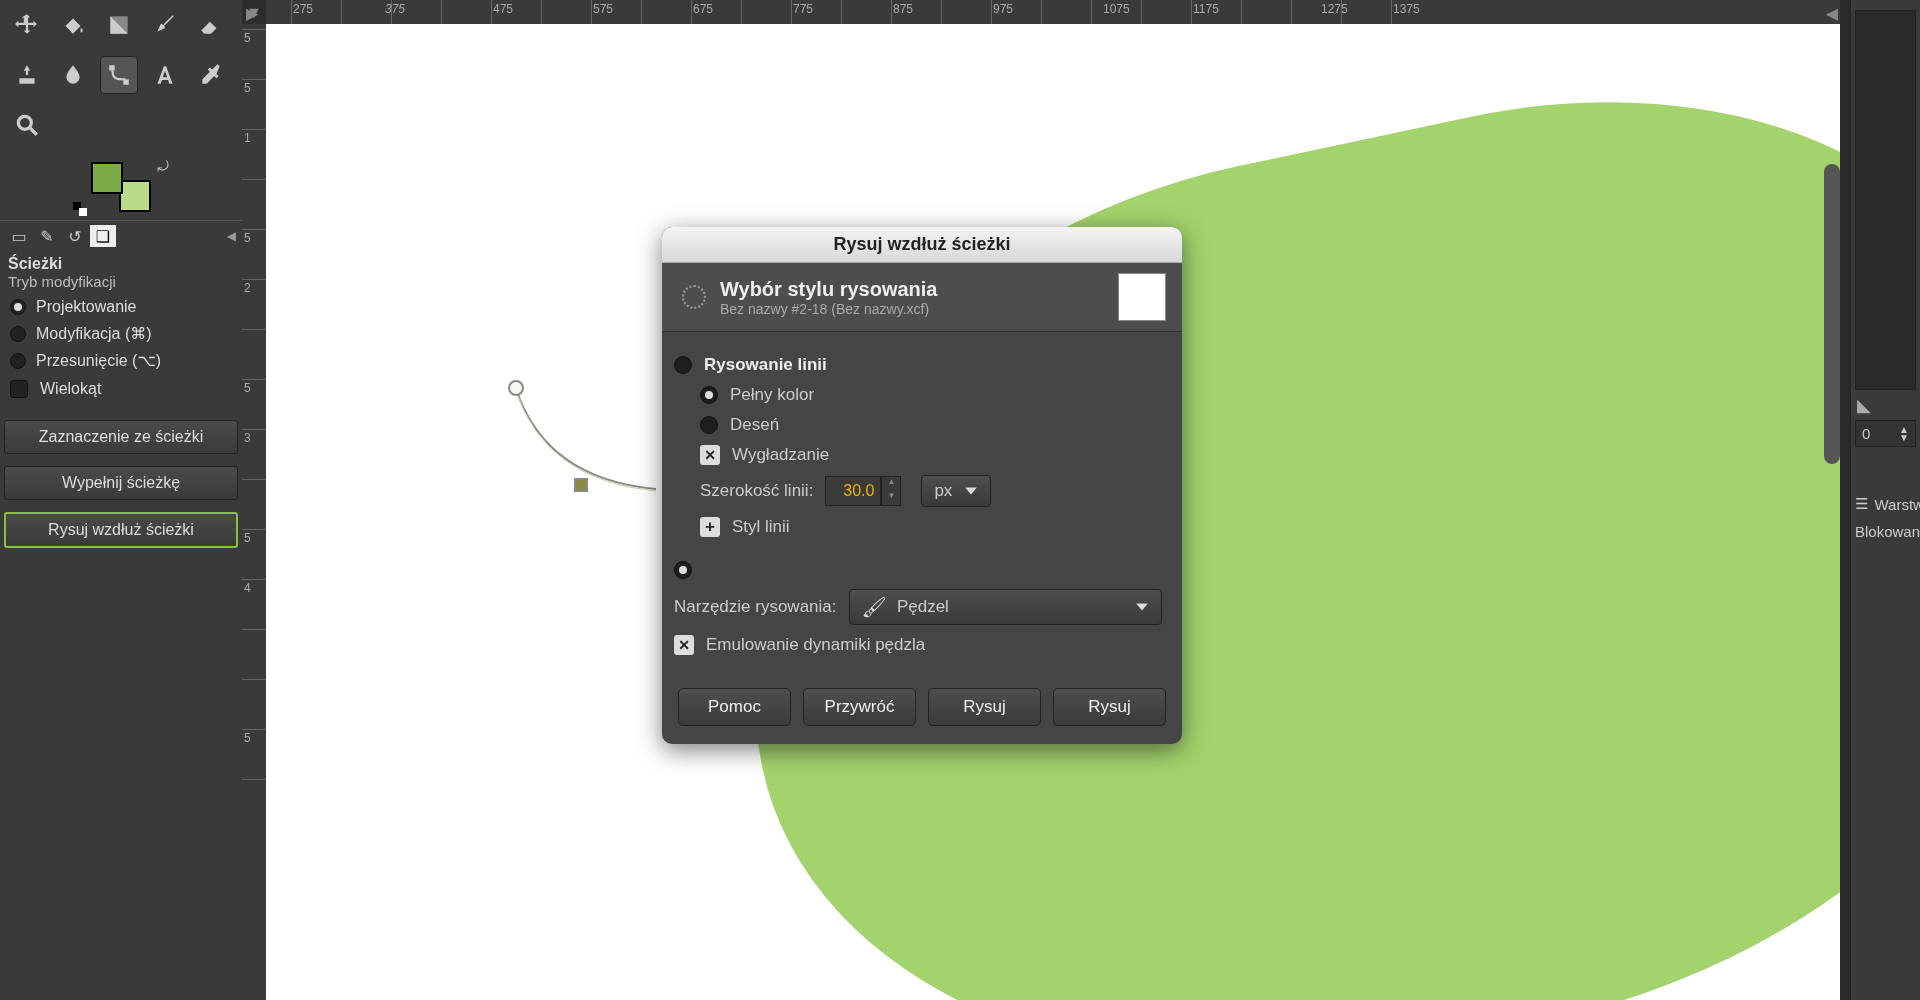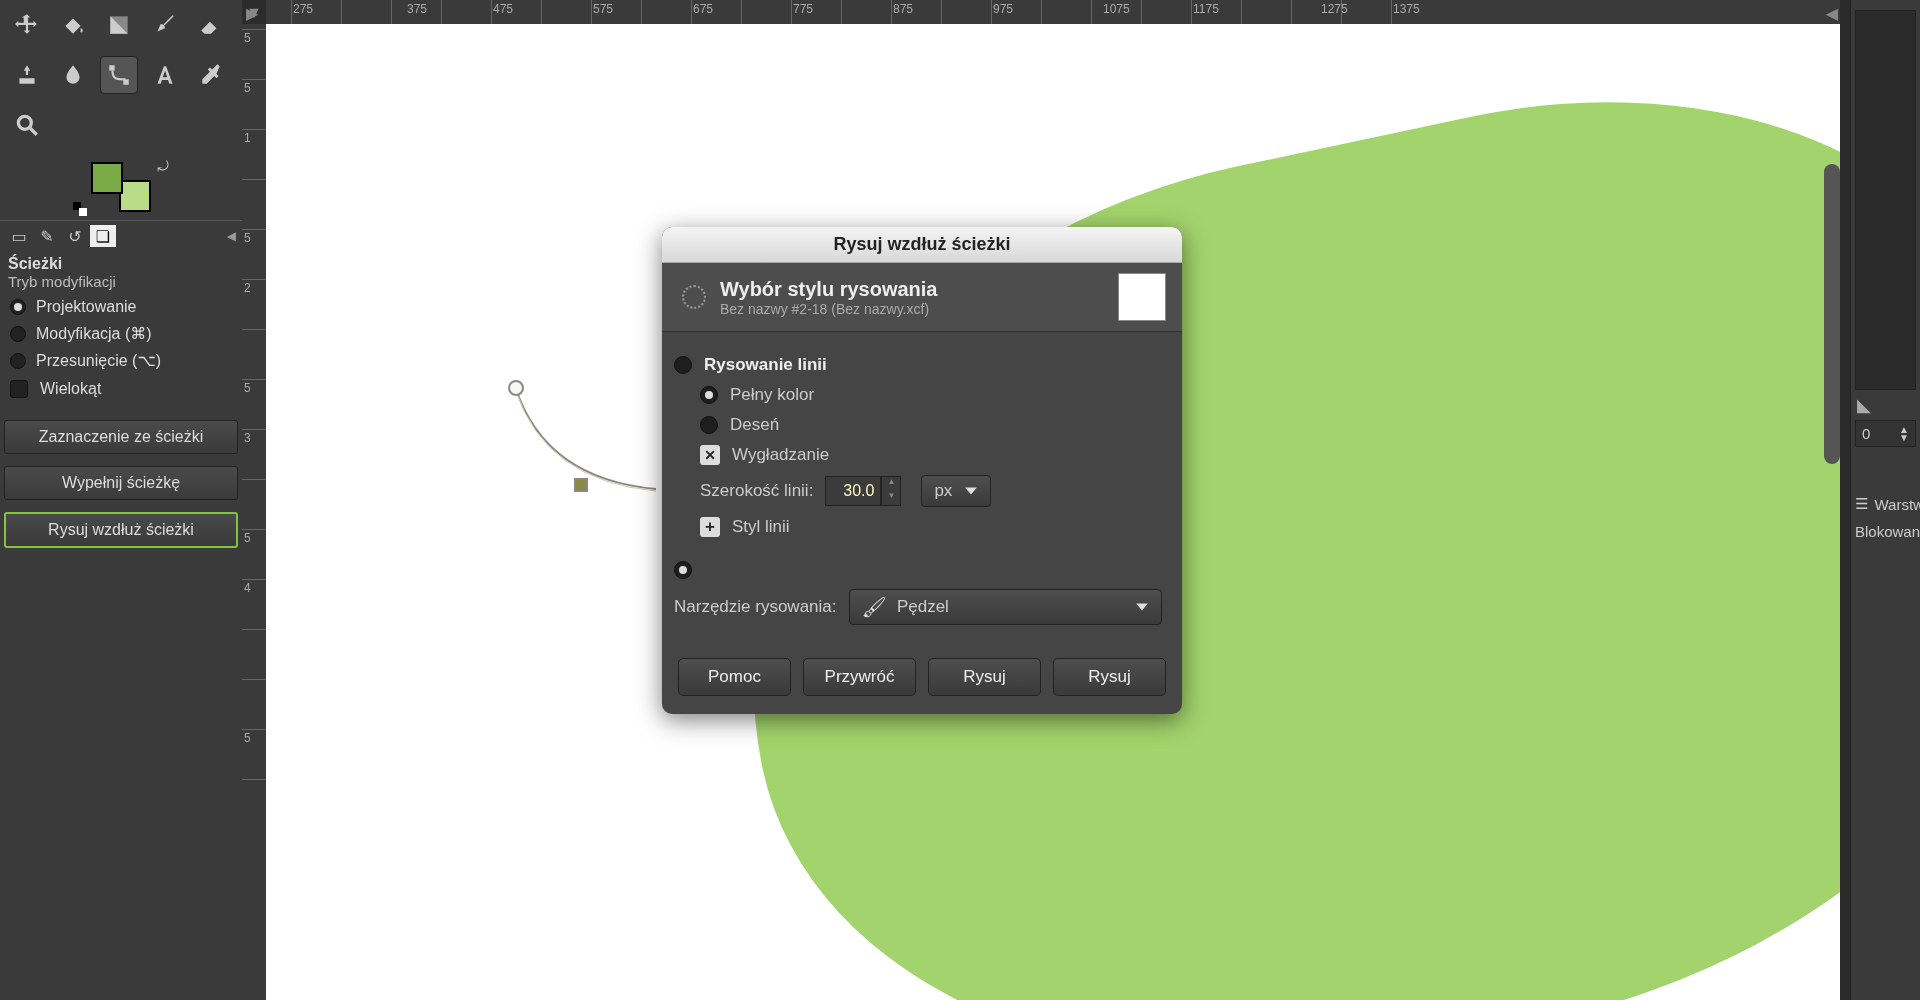--- a/index.html
+++ b/index.html
@@ -71,21 +71,21 @@
 .dialog .header .swatch{margin-left:auto;width:48px;height:48px;background:#fff;border:1px solid #888;}
 .dialog .body { padding:18px 20px 10px 12px; color:#ccc; font-size:17px;}
 .dialog .body .row{display:flex;align-items:center;gap:12px;padding:5px 0;}
 .dialog .big-radio{width:18px;height:18px;border-radius:50%;background:#1e1e1e;border:1px solid #111;display:flex;align-items:center;justify-content:center;}
 .dialog .big-radio.sel::after{content:"";width:8px;height:8px;border-radius:50%;background:#ddd;}
 .dialog .check{width:20px;height:20px;background:#ddd;border-radius:3px;display:flex;align-items:center;justify-content:center;color:#222;font-weight:bold;font-size:14px;}
 .dialog .check.on::after{content:"✕";}
 .dialog .indent{padding-left:26px;}
 .dialog .bold{font-weight:bold;color:#eee;}
 .dialog .spin{display:flex;align-items:center;}
-.dialog .spin input{width:56px;height:30px;background:#3b3b3b;border:1px solid #222;color:#fef9c3;text-align:right;padding-right:6px;font-size:16px;}
+.dialog .spin input{width:56px;height:30px;background:#3b3b3b;border:1px solid #222;color:#eab308;text-align:right;padding-right:6px;font-size:16px;}
 .dialog .spin .arrows{width:20px;height:30px;background:#3b3b3b;border:1px solid #222;display:flex;flex-direction:column;}
 .dialog .spin .arrows span{flex:1;color:#888;font-size:8px;text-align:center;}
 .dialog .unit-sel{height:32px;margin-left:8px;background:linear-gradient(#4e4e4e,#3a3a3a);border:1px solid #222;border-radius:4px;padding:0 12px;display:flex;align-items:center;gap:12px;}
 .dialog .unit-sel svg{width:14px;height:14px;fill:#ddd;}
 .dialog .plus{width:20px;height:20px;background:#ddd;border-radius:3px;display:flex;align-items:center;justify-content:center;color:#222;font-weight:bold;}
 .dialog .dashed{border:1px dashed #888;padding:0 4px;}
 .dialog .combo{flex:1;height:36px;background:linear-gradient(#4e4e4e,#3a3a3a);border:1px solid #222;border-radius:4px;display:flex;align-items:center;padding:0 12px;gap:10px;}
 .dialog .combo .brush{font-size:20px;color:#ddd;}
 .dialog .combo .chev{margin-left:auto;}
 .dialog .footer{display:flex;gap:12px;padding:18px 16px;}
@@ -215,21 +215,21 @@
 </div>
 
 <div class="canvas-wrap">
   <div class="ruler-h" id="ruler-h">
     <span class="tri-l">▶</span>
     <span class="tri-r">◀</span>
   <div class="ruler-tick-h" style="left: 25px;"></div>
       <div class="ruler-label-h" style="left: 27px;">275</div>
       <div class="ruler-tick-h" style="left: 75px;"></div>
       <div class="ruler-tick-h" style="left: 125px;"></div>
-      <div class="ruler-label-h" style="left: 141px;">375</div>
+      <div class="ruler-label-h" style="left: 119px; font-style: italic;">375</div>
       <div class="ruler-tick-h" style="left: 175px;"></div>
       <div class="ruler-tick-h" style="left: 225px;"></div>
       <div class="ruler-label-h" style="left: 227px;">475</div>
       <div class="ruler-tick-h" style="left: 275px;"></div>
       <div class="ruler-tick-h" style="left: 325px;"></div>
       <div class="ruler-label-h" style="left: 327px;">575</div>
       <div class="ruler-tick-h" style="left: 375px;"></div>
       <div class="ruler-tick-h" style="left: 425px;"></div>
       <div class="ruler-label-h" style="left: 427px;">675</div>
       <div class="ruler-tick-h" style="left: 475px;"></div>
@@ -351,20 +351,24 @@
     <div class="row indent">
       <span>Narzędzie rysowania:</span>
       <div class="combo">
         <span class="brush">🖌</span>
         <span>Pędzel</span>
         <svg class="chev" width="14" height="14" viewBox="0 0 12 12" fill="#ddd">
             <path d="M1 3l5 6 5-6z"></path>
           </svg>
       </div>
     </div>
+    <div class="row indent">
+      <div class="check on"></div>
+      <span>Emulowanie dynamiki pędzla</span>
+    </div>
   </div>
   <div class="footer">
     <div class="dbtn">Pomoc</div>
     <div class="dbtn">Przywróć</div>
     <div class="dbtn">Rysuj</div>
     <div class="dbtn">Rysuj</div>
   </div>
 </div>
 
 <div class="right-strip">

